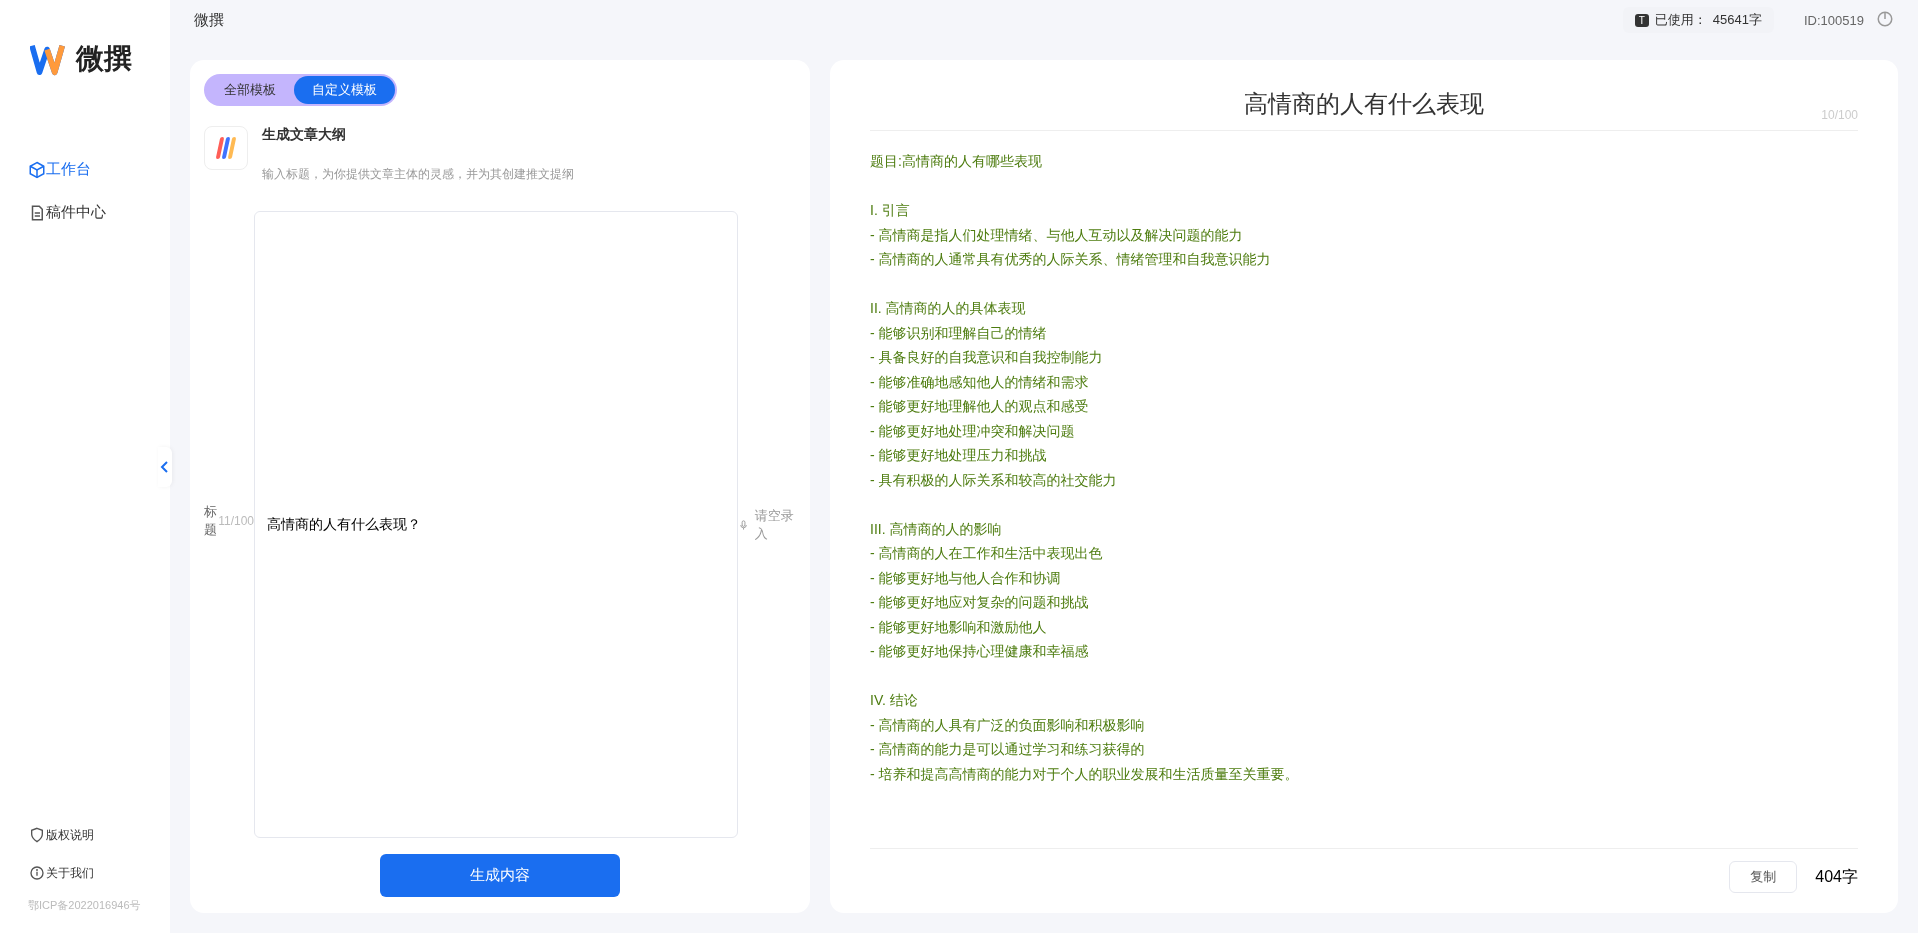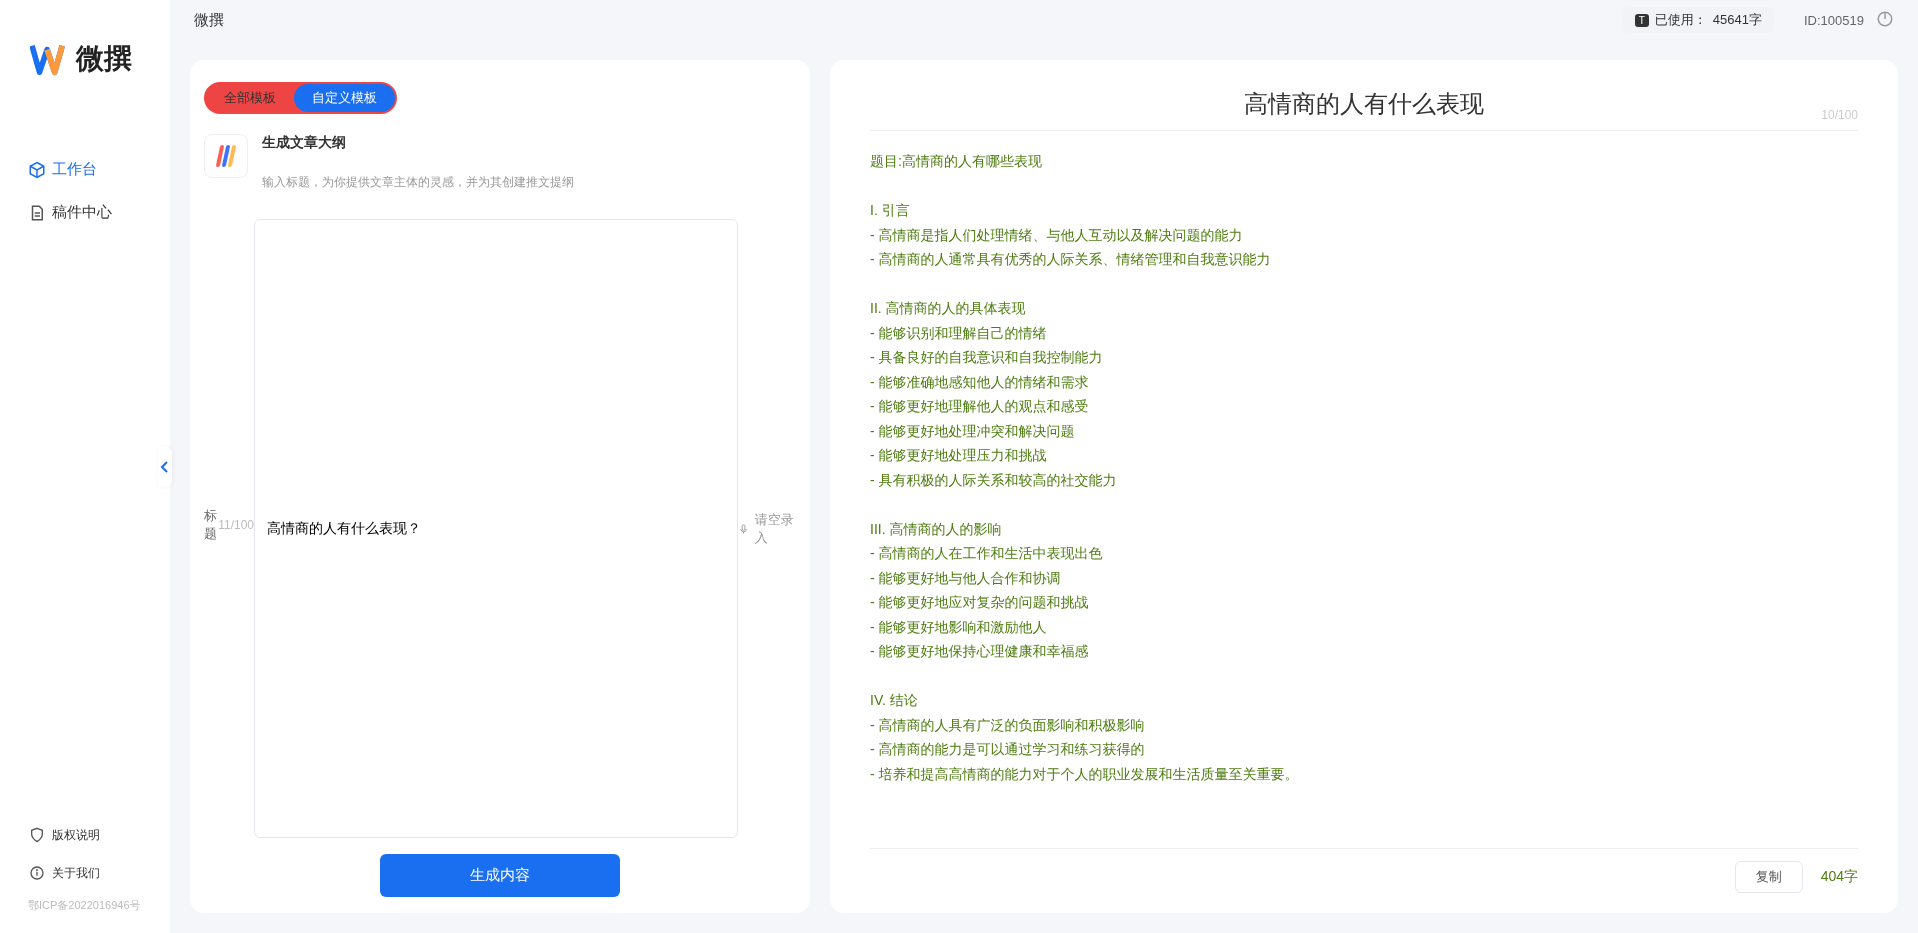--- a/index.html
+++ b/index.html
@@ -3,40 +3,40 @@
 <meta charset="utf-8">
 <style>
 * { margin: 0; padding: 0; box-sizing: border-box; }
 body { font-family: -apple-system, "PingFang SC", "Microsoft YaHei", sans-serif; background: #f5f6fa; color: #333; width: 1918px; height: 933px; overflow: hidden; position: relative; }
 .app { display: flex; height: 100%; }
 .sidebar { width: 170px; background: #fff; display: flex; flex-direction: column; padding-top: 30px; }
 .logo-wrap { padding: 10px 20px 30px 30px; display: flex; align-items: center; gap: 8px; }
 .logo-mark { width: 38px; height: 34px; display: flex; }
 .logo-text { font-size: 28px; font-weight: 600; color: #222; }
 .nav { flex: 1; padding-top: 40px; }
-.nav-item { display: flex; align-items: center; gap: 6px; padding: 12px 28px; font-size: 15px; cursor: pointer; }
+.nav-item { display: flex; align-items: center; gap: 0; padding: 12px 28px; font-size: 15px; cursor: pointer; }
 .nav-item.active { color: #1a6ef0; }
 .nav-item .icon { width: 18px; height: 18px; display: flex; align-items: center; justify-content: center; }
 .sidebar-bottom { padding-bottom: 10px; }
 .sidebar-bottom .nav-item { padding: 10px 28px; font-size: 12px; }
 .icp { font-size: 11px; color: #bbb; padding: 6px 28px 10px 28px; }
 .main { flex: 1; display: flex; flex-direction: column; }
 .topbar { height: 40px; display: flex; align-items: center; padding: 0 24px; font-size: 15px; }
 .topbar-title { flex: 0 0 auto; }
 .topbar-spacer { flex: 1; }
 .usage-pill { display: inline-flex; align-items: center; gap: 6px; background: #f2f3f7; border-radius: 6px; padding: 4px 12px; font-size: 13px; margin-right: 30px; }
 .usage-pill .badge { background: #333; color: #fff; border-radius: 3px; font-size: 10px; padding: 1px 4px; }
 .id-text { font-size: 13px; color: #666; margin-right: 12px; }
 .power-icon { color: #999; cursor: pointer; }
 .content-row { flex: 1; display: flex; gap: 20px; padding: 20px; overflow: hidden; }
 .panel { background: #fff; border-radius: 14px; display: flex; flex-direction: column; overflow: hidden; }
 .left-panel { width: 620px; }
 .right-panel { flex: 1; }
 .tabs { display: flex; gap: 0; padding: 14px 14px 0 14px; }
-.pill-group { display: inline-flex; background: #ef4444; border-radius: 20px; padding: 2px; margin-top: 8px; }
+.pill-group { display: inline-flex; background: #c4b5fd; border-radius: 20px; padding: 2px; }
 .pill { padding: 5px 18px; border-radius: 20px; font-size: 13px; cursor: pointer; }
 .pill.active { background: #1a6ef0; color: #fff; }
 .template-row { display: flex; align-items: flex-start; gap: 14px; padding: 20px 14px 8px 14px; }
 .template-icon { width: 44px; height: 44px; background: #fff; border: 1px solid #eee; border-radius: 8px; display: flex; align-items: center; justify-content: center; }
 .template-icon .stripes { display: flex; gap: 2px; }
 .template-icon .stripe { width: 4px; height: 22px; border-radius: 2px; transform: skew(-12deg); }
 .template-meta { display: flex; flex-direction: column; gap: 22px; }
 .template-title { font-size: 14px; font-weight: 600; }
 .template-desc { font-size: 12px; color: #999; }
 .form-area { padding: 20px 14px 0 14px; flex: 1; display: flex; flex-direction: row; }
@@ -46,21 +46,21 @@
 .voice-row { display: flex; justify-content: center; align-items: center; gap: 6px; padding: 20px 0; color: #999; font-size: 13px; cursor: pointer; }
 .generate-wrap { padding: 16px; display: flex; justify-content: center; }
 .generate-btn { background: #1a6ef0; color: #fff; border: none; border-radius: 6px; padding: 12px 0; width: 240px; font-size: 15px; cursor: pointer; }
 .right-panel { padding: 28px 40px 20px 40px; }
 .output-header { position: relative; display: flex; flex-direction: column; align-items: center; padding-bottom: 10px; border-bottom: 1px solid #eee; margin-bottom: 18px; }
 .output-title { font-size: 24px; font-weight: 400; font-family: "Songti SC", SimSun, serif; }
 .title-count { position: absolute; right: 0; bottom: 8px; color: #ccc; font-size: 12px; text-align: right; }
 .output-body { flex: 1; font-size: 14px; line-height: 1.75; white-space: pre-wrap; font-family: inherit; color: #4d7c0f;  }
 .output-footer { display: flex; justify-content: flex-end; align-items: center; gap: 18px; padding-top: 12px; border-top: 1px solid #eee; margin-top: 12px; }
 .copy-btn { border: 1px solid #e5e7ee; background: #fff; border-radius: 6px; padding: 6px 20px; font-size: 13px; cursor: pointer; color: #555; }
-.word-count { color: #4d7c0f; font-size: 14px; }
+.word-count { color: #000000; font-size: 16px; }
 .collapse-handle { position: absolute; left: 158px; top: 50%; transform: translateY(-50%); width: 14px; height: 40px; background: #fff; border-radius: 0 6px 6px 0; display: flex; align-items: center; justify-content: center; color: #1a6ef0; cursor: pointer; box-shadow: 1px 0 4px rgba(0,0,0,.05); z-index: 5; }
 </style>
 </head>
 <body>
 
 <div class="app">
   <aside class="sidebar">
     <div class="logo-wrap">
       <span class="logo-mark">
         <svg viewBox="0 0 40 36" width="38" height="34">

